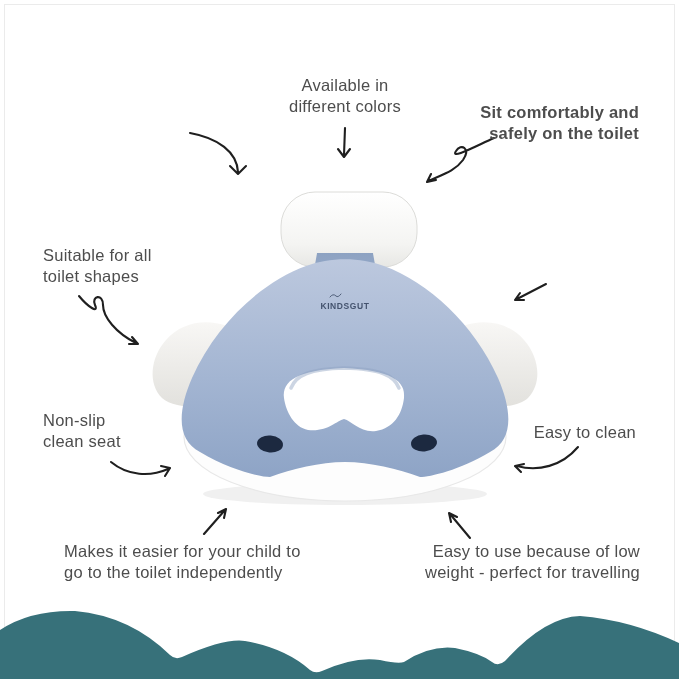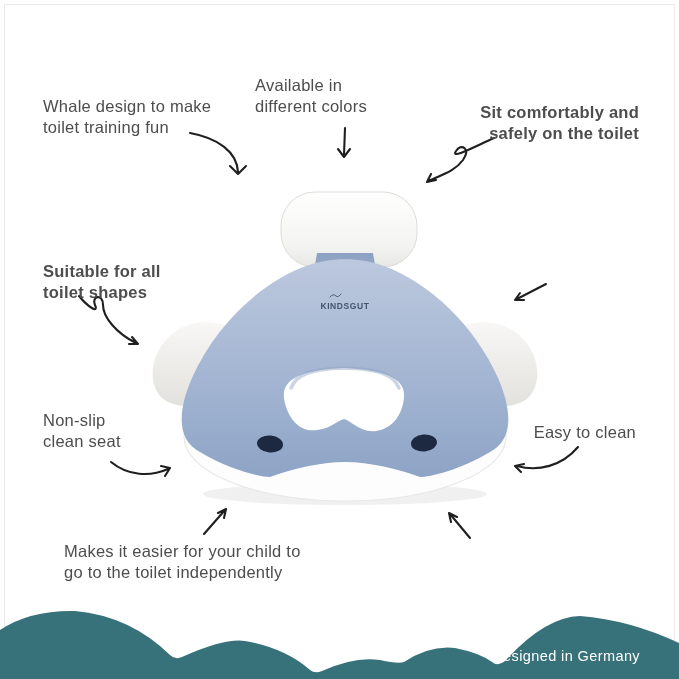--- a/index.html
+++ b/index.html
@@ -7,23 +7,23 @@
     position:relative;width:679px;height:679px;background:#ffffff;overflow:hidden;
     font-family:"Liberation Sans",sans-serif;
   }
   .frame{position:absolute;inset:4px;border:1px solid #ebebeb;pointer-events:none;}
   .art{position:absolute;left:0;top:0;width:679px;height:679px;display:block;}
   .callout{
     position:absolute;font-size:16.5px;font-weight:300;color:#4d4d4d;
     line-height:1.27;letter-spacing:.25px;white-space:pre-line;
   }
   .c-whale{left:43px;top:96px;}
-  .c-colors{left:255px;top:75px;width:180px;text-align:left;}
+  .c-colors{left:255px;top:75px;width:180px;text-align:center;}
   .c-sit{right:40px;top:102px;text-align:right;font-weight:bold;}
-  .c-shapes{left:43px;top:261px;font-weight:bold;}
+  .c-shapes{left:43px;top:245px;}
   .c-splash{right:43px;top:250px;text-align:right;}
   .c-nonslip{left:43px;top:410px;}
   .c-clean{right:43px;top:422px;text-align:right;}
   .c-independent{left:44px;top:541px;margin-left:20px;}
   .c-travel{right:39px;top:541px;text-align:right;}
   .footer-label{
     position:absolute;right:39px;top:648px;color:#ffffff;font-size:14.5px;
     font-weight:300;letter-spacing:.4px;white-space:nowrap;
   }
 </style>
@@ -118,29 +118,28 @@
              Q 355 656 380 660
              Q 398 664 404 662
              Q 430 645 455 648
              Q 480 653 492 662
              Q 498 667 505 661
              Q 545 617 580 616
              Q 630 620 679 643
              L 679 679 L 0 679 Z" fill="#37717a"></path>
   </svg>
 
-  <div class="callout c-whale">Whale design to make
-toilet training fun</div>
   <div class="callout c-colors">Available in
 different colors</div>
   <div class="callout c-sit">Sit comfortably and
 safely on the toilet</div>
   <div class="callout c-shapes">Suitable for all
 toilet shapes</div>
   <div class="callout c-nonslip">Non-slip
 clean seat</div>
   <div class="callout c-clean">Easy to clean</div>
   <div class="callout c-independent">Makes it easier for your child to
 go to the toilet independently</div>
+  <div class="callout c-travel">Easy to use because of low
+weight - perfect for travelling</div>
 
-  <div class="footer-label">Designed in Germany</div>
 
 </div>
 
 </body></html>

